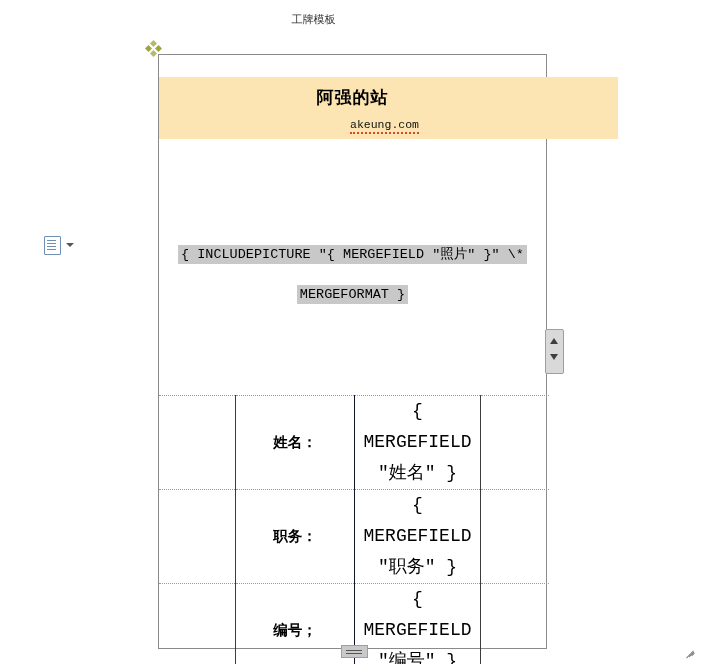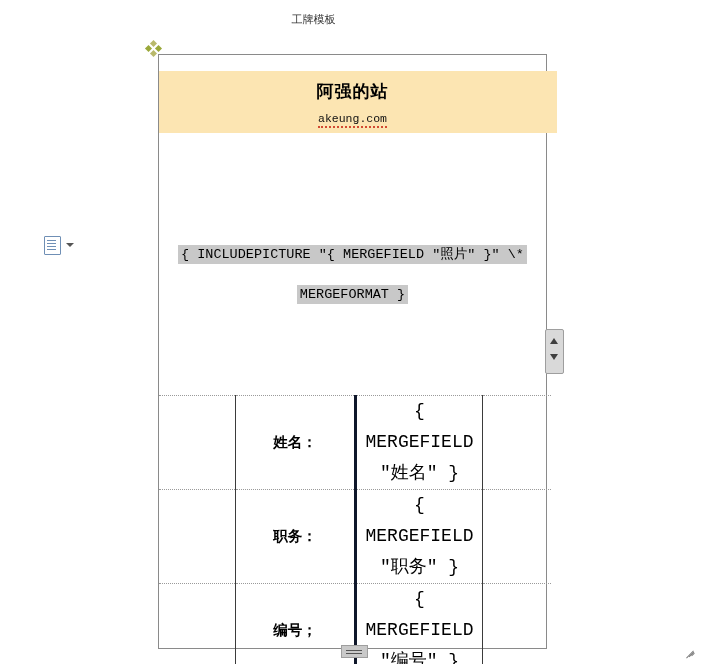--- a/index.html
+++ b/index.html
@@ -37,22 +37,22 @@
     height: 595px;
     background: #ffffff;
     border: 1px solid #8a8a8a;
     box-sizing: border-box;
   }
 
   
   .header-band {
     position: absolute;
     left: 0px;
-    top: 16px;
-    width: 398px;
+    top: 22px;
+    width: 459px;
     height: 62px;
     background: #fce5b2;
     box-sizing: border-box;
   }
   .header-title {
     position: absolute;
     left: 0;
     top: 9px;
     width: 387px;
     text-align: center;
@@ -63,20 +63,21 @@
   }
   .header-sub {
     position: absolute;
     left: 0;
     top: 41px;
     width: 387px;
     text-align: center;
     font-size: 11.5px;
     font-family: "Liberation Mono", monospace;
     color: #111111;
+    padding-left: 32px;
   }
   .header-sub span {
     border-bottom: 2px dotted #d24a32;
     padding-bottom: 1px;
   }
 
   
   .field-block {
     position: absolute;
     left: 8px;
@@ -106,21 +107,21 @@
     border-top: 1px dotted #9a9a9a;
     border-bottom: 1px dotted #9a9a9a;
     height: 75px;
     vertical-align: middle;
     padding: 0;
   }
   .col-pad { width: 76px; border-left: none; border-right: none; }
   .col-label {
     width: 118px;
     border-left: 1px solid #3b3b3b;
-    border-right: 3px solid #0f172a;
+    border-right: 1px solid #0f172a;
     text-align: center;
     font-size: 14.5px;
     font-weight: bold;
     font-family: "DejaVu Sans", sans-serif;
   }
   .col-value {
     width: 125px;
     border-right: 1px solid #3b3b3b;
     text-align: center;
     font-size: 18px;

